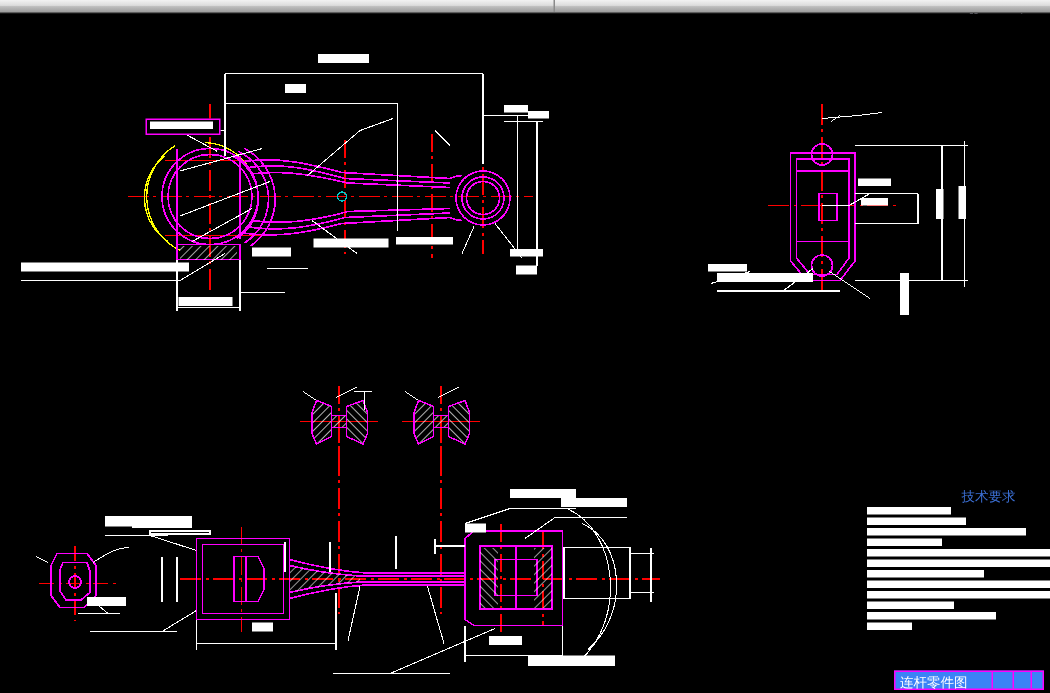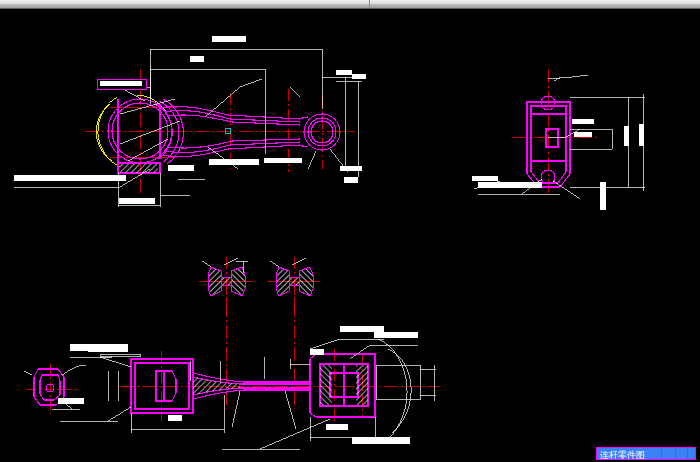--- a/index.html
+++ b/index.html
@@ -347,20 +347,35 @@
   <div class="tbar" style="left:70px;top:344px;width:44px;height:7px;"></div>
   <div class="tbar" style="left:168px;top:415px;width:14px;height:6px;"></div>
   <div class="tbar" style="left:326px;top:424px;width:22px;height:6px;"></div>
   <div class="tbar" style="left:310px;top:349px;width:14px;height:6px;"></div>
   <div class="tbar" style="left:352px;top:437px;width:58px;height:7px;"></div>
   <div class="tbar" style="left:340px;top:326px;width:44px;height:6px;"></div>
   <div class="tbar" style="left:374px;top:332px;width:44px;height:6px;"></div>
   <div class="tbar" style="left:88px;top:344px;width:40px;height:8px;"></div>
   <div class="tbar" style="left:58px;top:398px;width:26px;height:6px;"></div>
 
+  <div id="technote">
+    <div class="cjk blue hd">技术要求</div>
+    <div class="line" style="top:10px;width:56px;"></div>
+    <div class="line" style="top:17px;width:66px;"></div>
+    <div class="line" style="top:24px;width:106px;"></div>
+    <div class="line" style="top:31px;width:50px;"></div>
+    <div class="line" style="top:38px;width:122px;"></div>
+    <div class="line" style="top:45px;width:122px;"></div>
+    <div class="line" style="top:52px;width:78px;"></div>
+    <div class="line" style="top:59px;width:122px;"></div>
+    <div class="line" style="top:66px;width:122px;"></div>
+    <div class="line" style="top:73px;width:58px;"></div>
+    <div class="line" style="top:80px;width:86px;"></div>
+    <div class="line" style="top:87px;width:30px;"></div>
+  </div>
 
   <div id="titleblock">
     <span class="tbtxt">连杆零件图</span>
     <span class="vdiv" style="left:64px;"></span>
     <span class="vdiv" style="left:78px;"></span>
     <span class="vdiv" style="left:90px;"></span>
   </div>
 
 </div>
 

